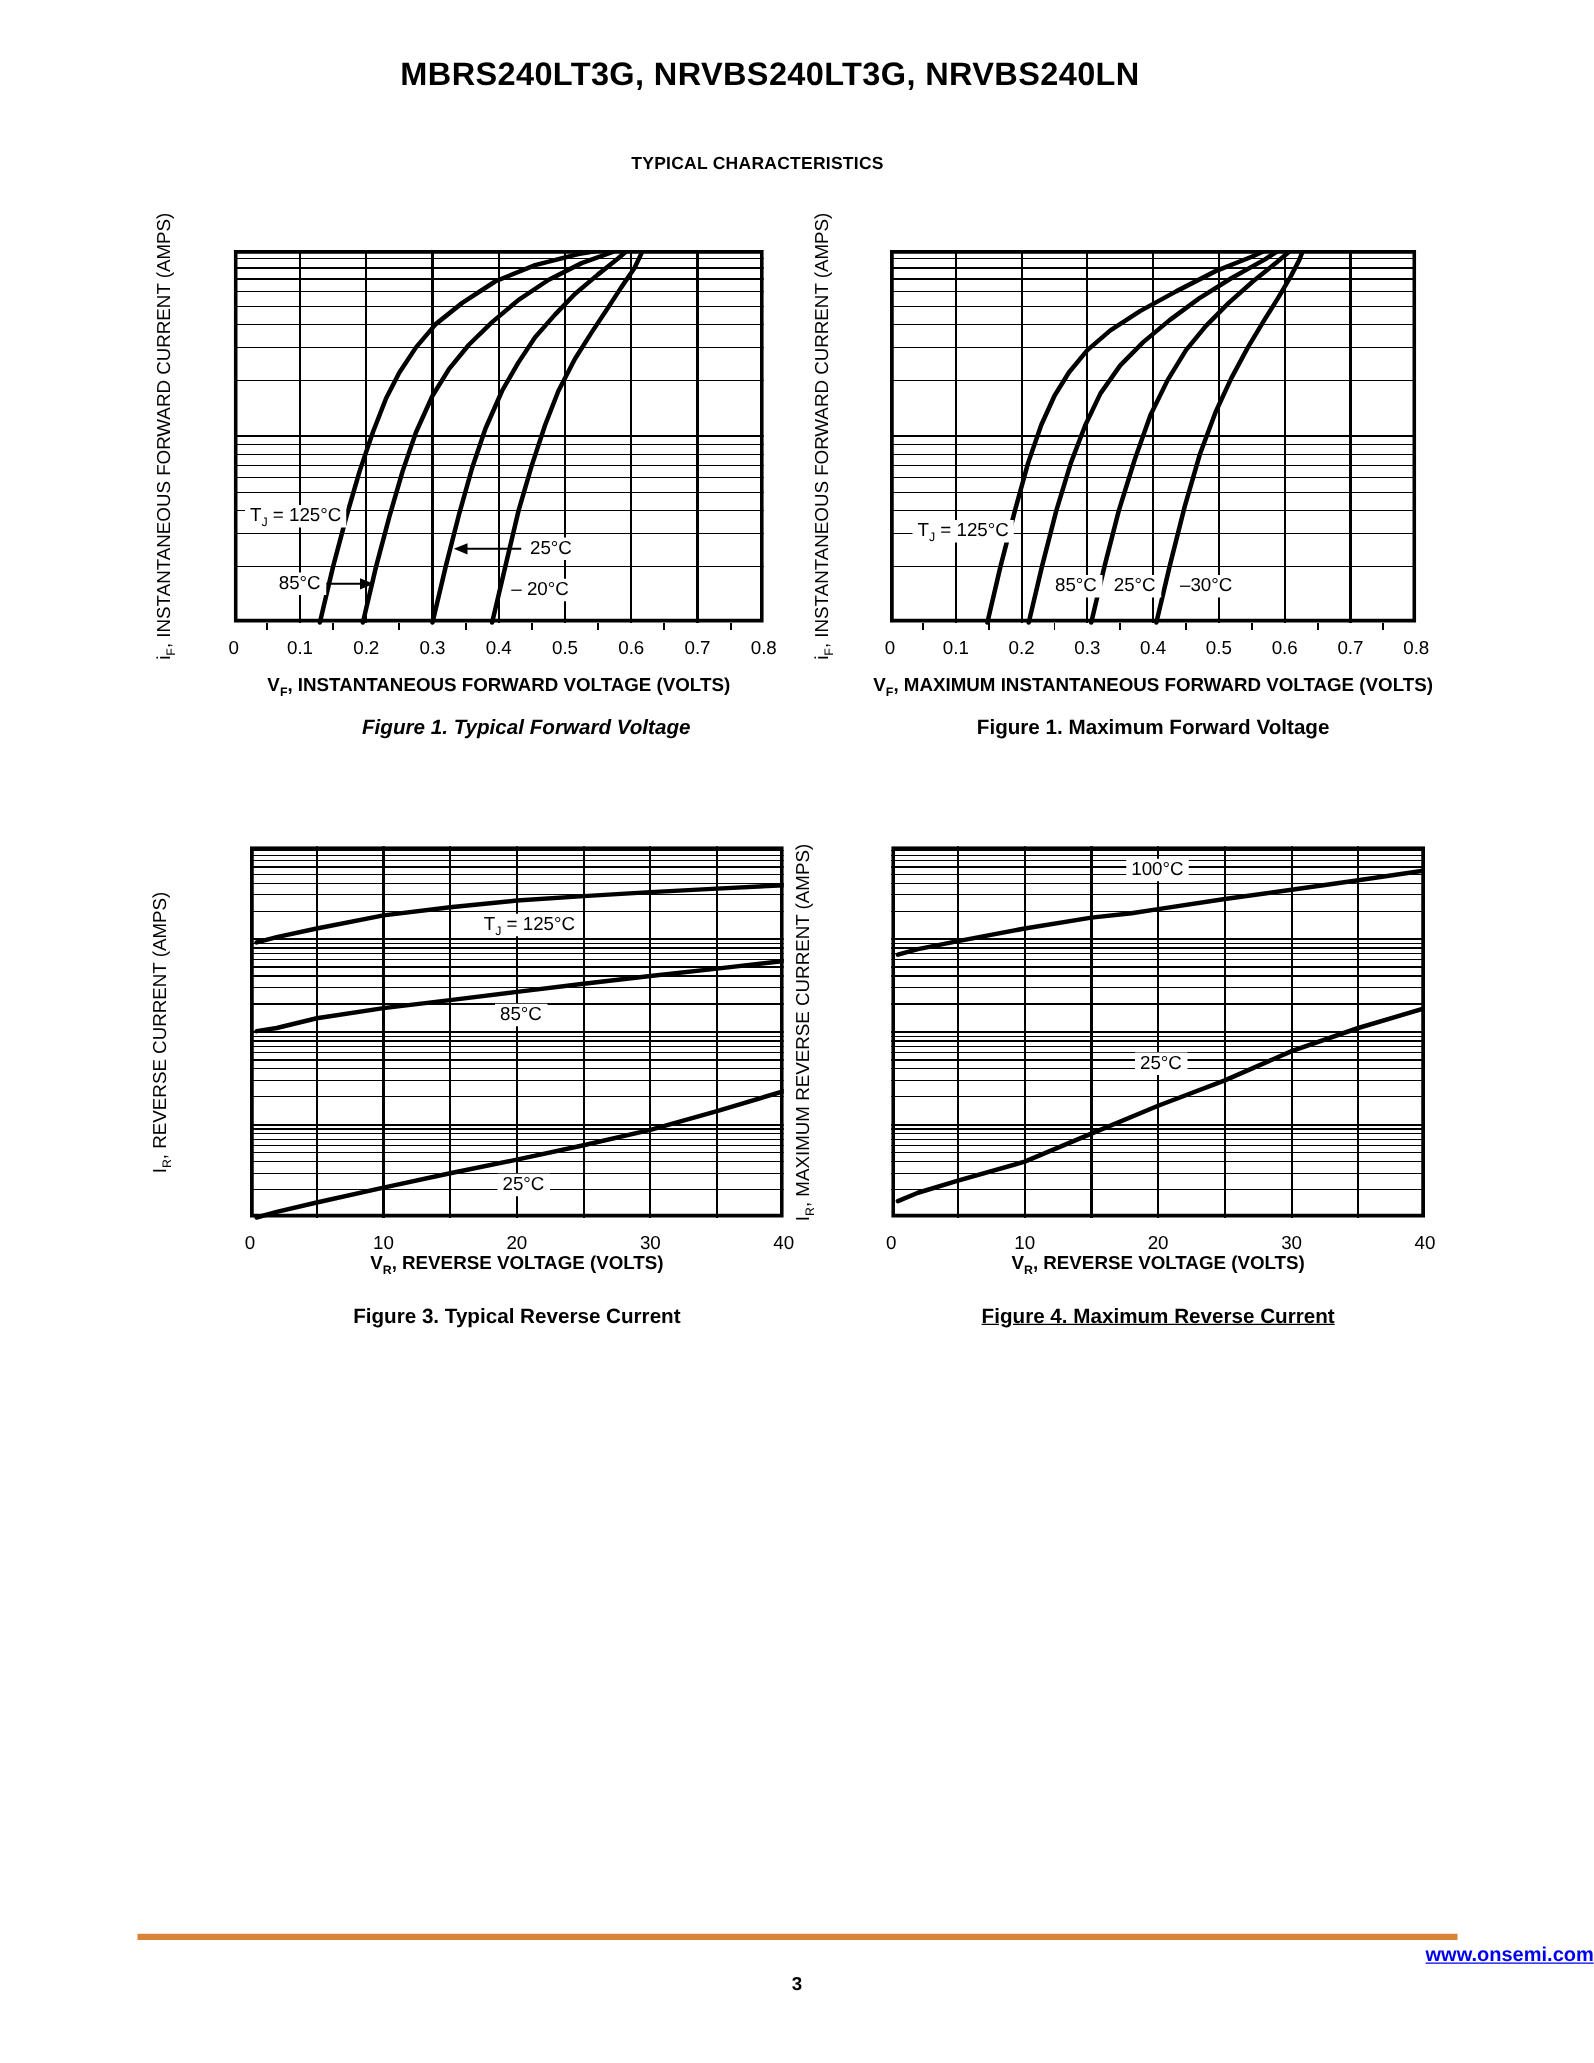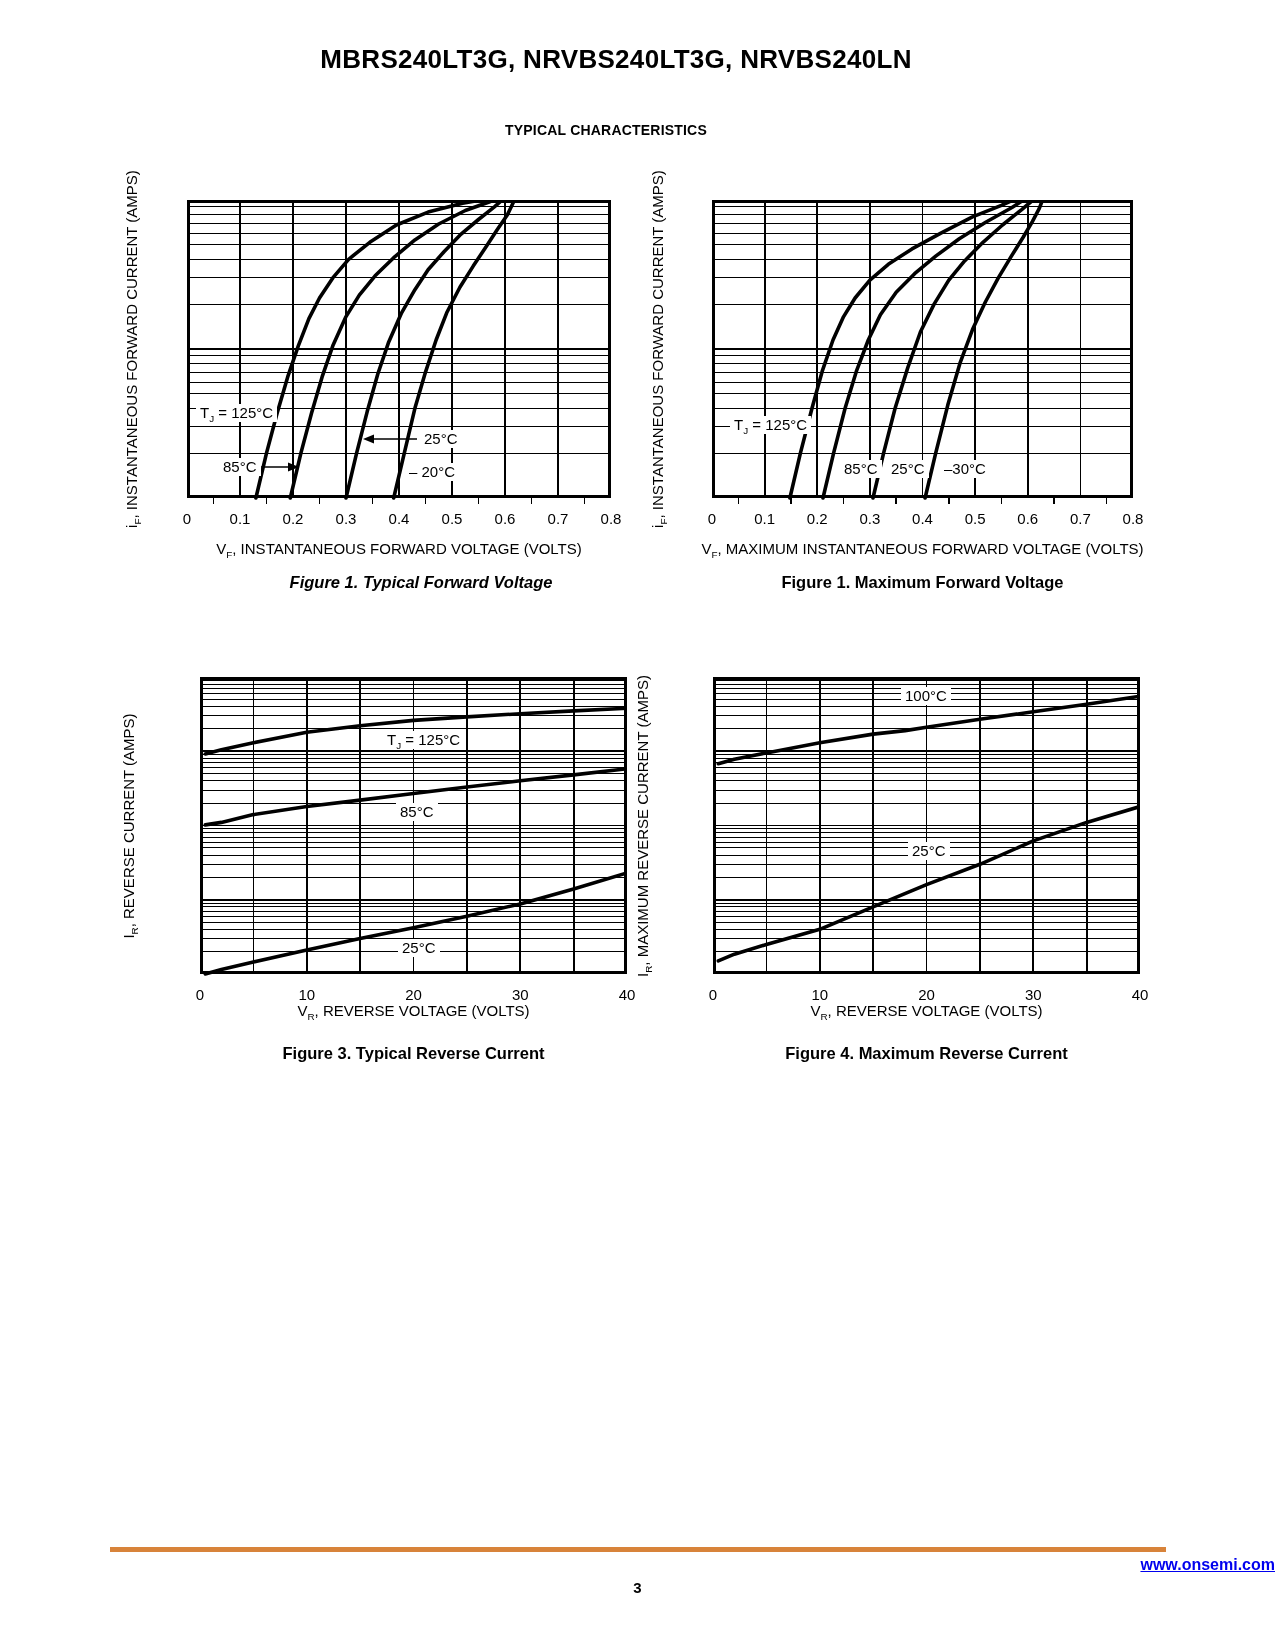--- a/index.html
+++ b/index.html
@@ -7,21 +7,21 @@
     width:1275px;height:1650px;position:relative;background:#ffffff;
     font-family:"Liberation Sans", sans-serif;color:#000;overflow:hidden;
   }
   .doc-title{position:absolute;left:0;top:44px;width:1232px;text-align:center;
     font-size:26px;font-weight:bold;letter-spacing:.3px;}
   .doc-subtitle{position:absolute;left:0;top:106px;width:1212px;text-align:center;
     font-size:14px;font-weight:bold;letter-spacing:.2px;margin-top:16px;}
   .chart-host{position:absolute;left:0;top:0;}
   .chart-svg{position:absolute;}
   .x-tick{position:absolute;transform:translateX(-50%);font-size:15px;white-space:nowrap;}
-  .axis-title{position:absolute;transform:translateX(-50%);font-size:15px;white-space:nowrap;}
+  .axis-title{position:absolute;transform:translateX(-50%);font-size:15px;white-space:nowrap;font-weight:bold;}
   .y-axis-title{position:absolute;transform:translate(-50%,-50%) rotate(-90deg);
     font-size:15px;white-space:nowrap;}
   .curve-label{position:absolute;background:#fff;padding:0 4px;height:18px;line-height:18px;
     font-size:15px;white-space:nowrap;}
   .fig-caption{position:absolute;transform:translateX(-50%);font-size:16.5px;font-weight:bold;white-space:nowrap;}
   sub{font-size:0.66em;}
   .footer-bar{position:absolute;left:110px;top:1547px;width:1056px;height:5px;}
   .footer-link-row{position:absolute;left:0;top:1556px;width:1275px;text-align:right;}
   .site-link{font-size:16px;font-weight:bold;text-decoration:underline;}
   .page-number{position:absolute;left:0;top:1579px;width:1275px;text-align:center;
@@ -125,21 +125,21 @@
       </svg>
       <div class="x-tick" style="left: 713px; top: 986px;">0</div>
       <div class="x-tick" style="left: 819.75px; top: 986px;">10</div>
       <div class="x-tick" style="left: 926.5px; top: 986px;">20</div>
       <div class="x-tick" style="left: 1033.25px; top: 986px;">30</div>
       <div class="x-tick" style="left: 1140px; top: 986px;">40</div>
       <div class="axis-title" style="left: 926.5px; top: 1002px;">V<sub>R</sub>, REVERSE VOLTAGE (VOLTS)</div>
       <div class="y-axis-title" style="left: 644px; top: 825.5px;">I<sub>R</sub>, MAXIMUM REVERSE CURRENT (AMPS)</div>
       <div class="curve-label" style="left: 901px; top: 687px;">100°C</div>
       <div class="curve-label" style="left: 908px; top: 842px;">25°C</div>
-      <div class="fig-caption" style="left: 926.5px; top: 1044px;">Figure 4. Maximum Reverse Current</div>
+      <div class="fig-caption" style="left: 926.5px; top: 1044px; text-decoration: underline;">Figure 4. Maximum Reverse Current</div>
     </div>
 
   <div class="footer-bar" style="background: rgb(216, 131, 58);"></div>
   <div class="footer-link-row">
     <a href="#" class="site-link" style="color: rgb(0, 0, 238);">www.onsemi.com</a>
   </div>
   <div class="page-number">3</div>
 </div>
 
 </body></html>

